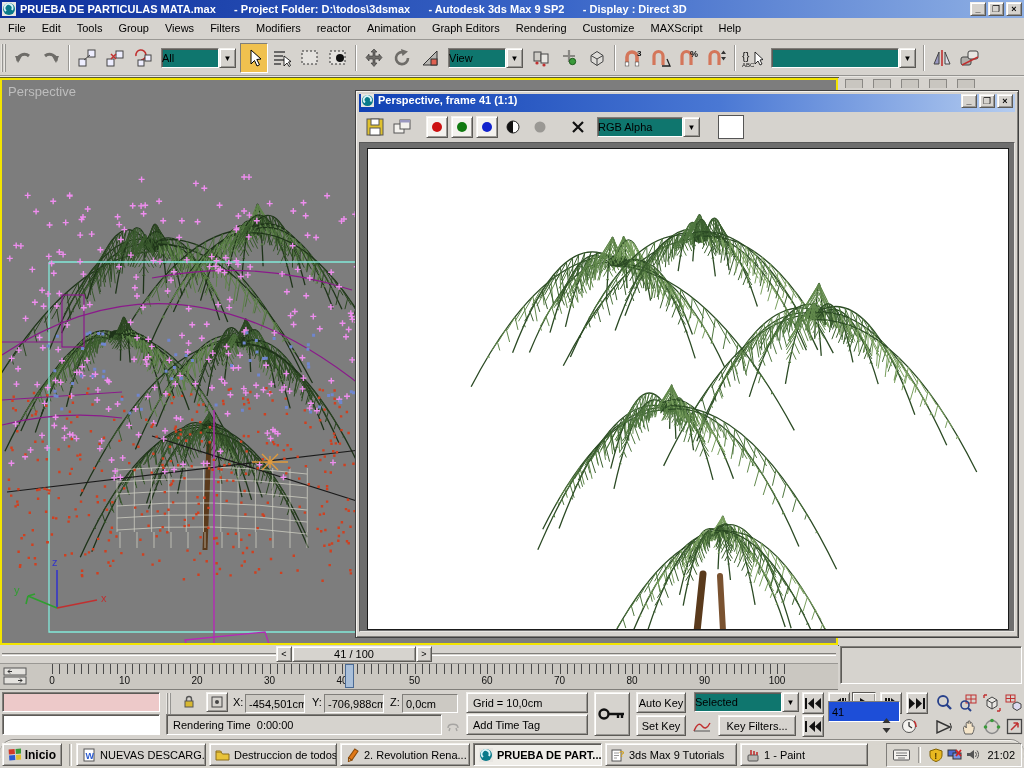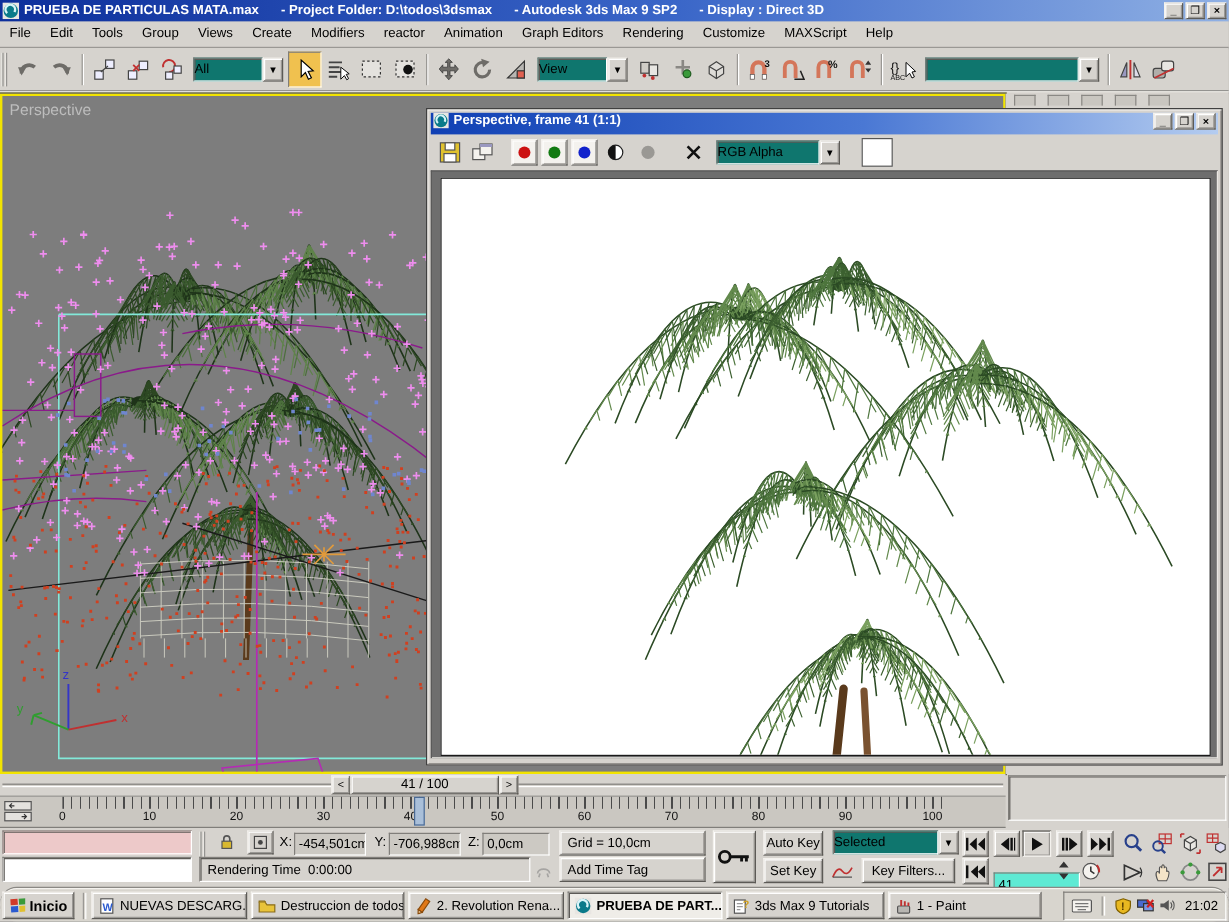--- a/index.html
+++ b/index.html
@@ -95,21 +95,21 @@
   <span class="winbtn raised">❐</span>
   <span class="winbtn raised">×</span>
 </div>
 
 <div id="menubar" class="abs">
     <div class="menu-item">File</div>
     <div class="menu-item">Edit</div>
     <div class="menu-item">Tools</div>
     <div class="menu-item">Group</div>
     <div class="menu-item">Views</div>
-    <div class="menu-item">Create</div>
+    <div class="menu-item">Filters</div>
     <div class="menu-item">Modifiers</div>
     <div class="menu-item">reactor</div>
     <div class="menu-item">Animation</div>
     <div class="menu-item">Graph Editors</div>
     <div class="menu-item">Rendering</div>
     <div class="menu-item">Customize</div>
     <div class="menu-item">MAXScript</div>
     <div class="menu-item">Help</div>
   </div>
 
@@ -796,21 +796,21 @@
         <rect x="14" y="0" width="2" height="11" fill="#111"></rect>
       </svg>
     </span>
 
   <span class="abs pb raised" style="left:802px;top:25px">
       <svg width="16" height="11">
         <rect x="0" y="0" width="2" height="11" fill="#111"></rect>
         <path d="M10 0 L4 5.5 L10 11 Z M16 0 L10 5.5 L16 11 Z" fill="#111"></path>
       </svg>
     </span>
-  <span class="abs field" style="left:828px;top:37px;width:72px;height:21px;background:#5eead4">41</span>
+  <span class="abs field" style="left:828px;top:11px;width:72px;height:21px;background:#1d4ed8">41</span>
   <span class="abs" style="left:881px;top:25px;width:11px;height:21px">
       <svg width="11" height="21">
         <path d="M1.5 8 L9.5 8 L5.5 3 Z M1.5 13 L9.5 13 L5.5 18 Z" fill="#333"></path>
       </svg>
     </span>
   <span class="abs pb" style="left:898px;top:25px">
       <svg width="16" height="16">
         <circle cx="8" cy="8" r="6.5" fill="#f4f2ee" stroke="#555"></circle>
         <path d="M8 4 V8 L11 10" stroke="#333" fill="none" stroke-width="1.3"></path>
         <path d="M13 3 A8 8 0 0 1 15 9" stroke="#c03030" fill="none" stroke-width="1.6"></path>

